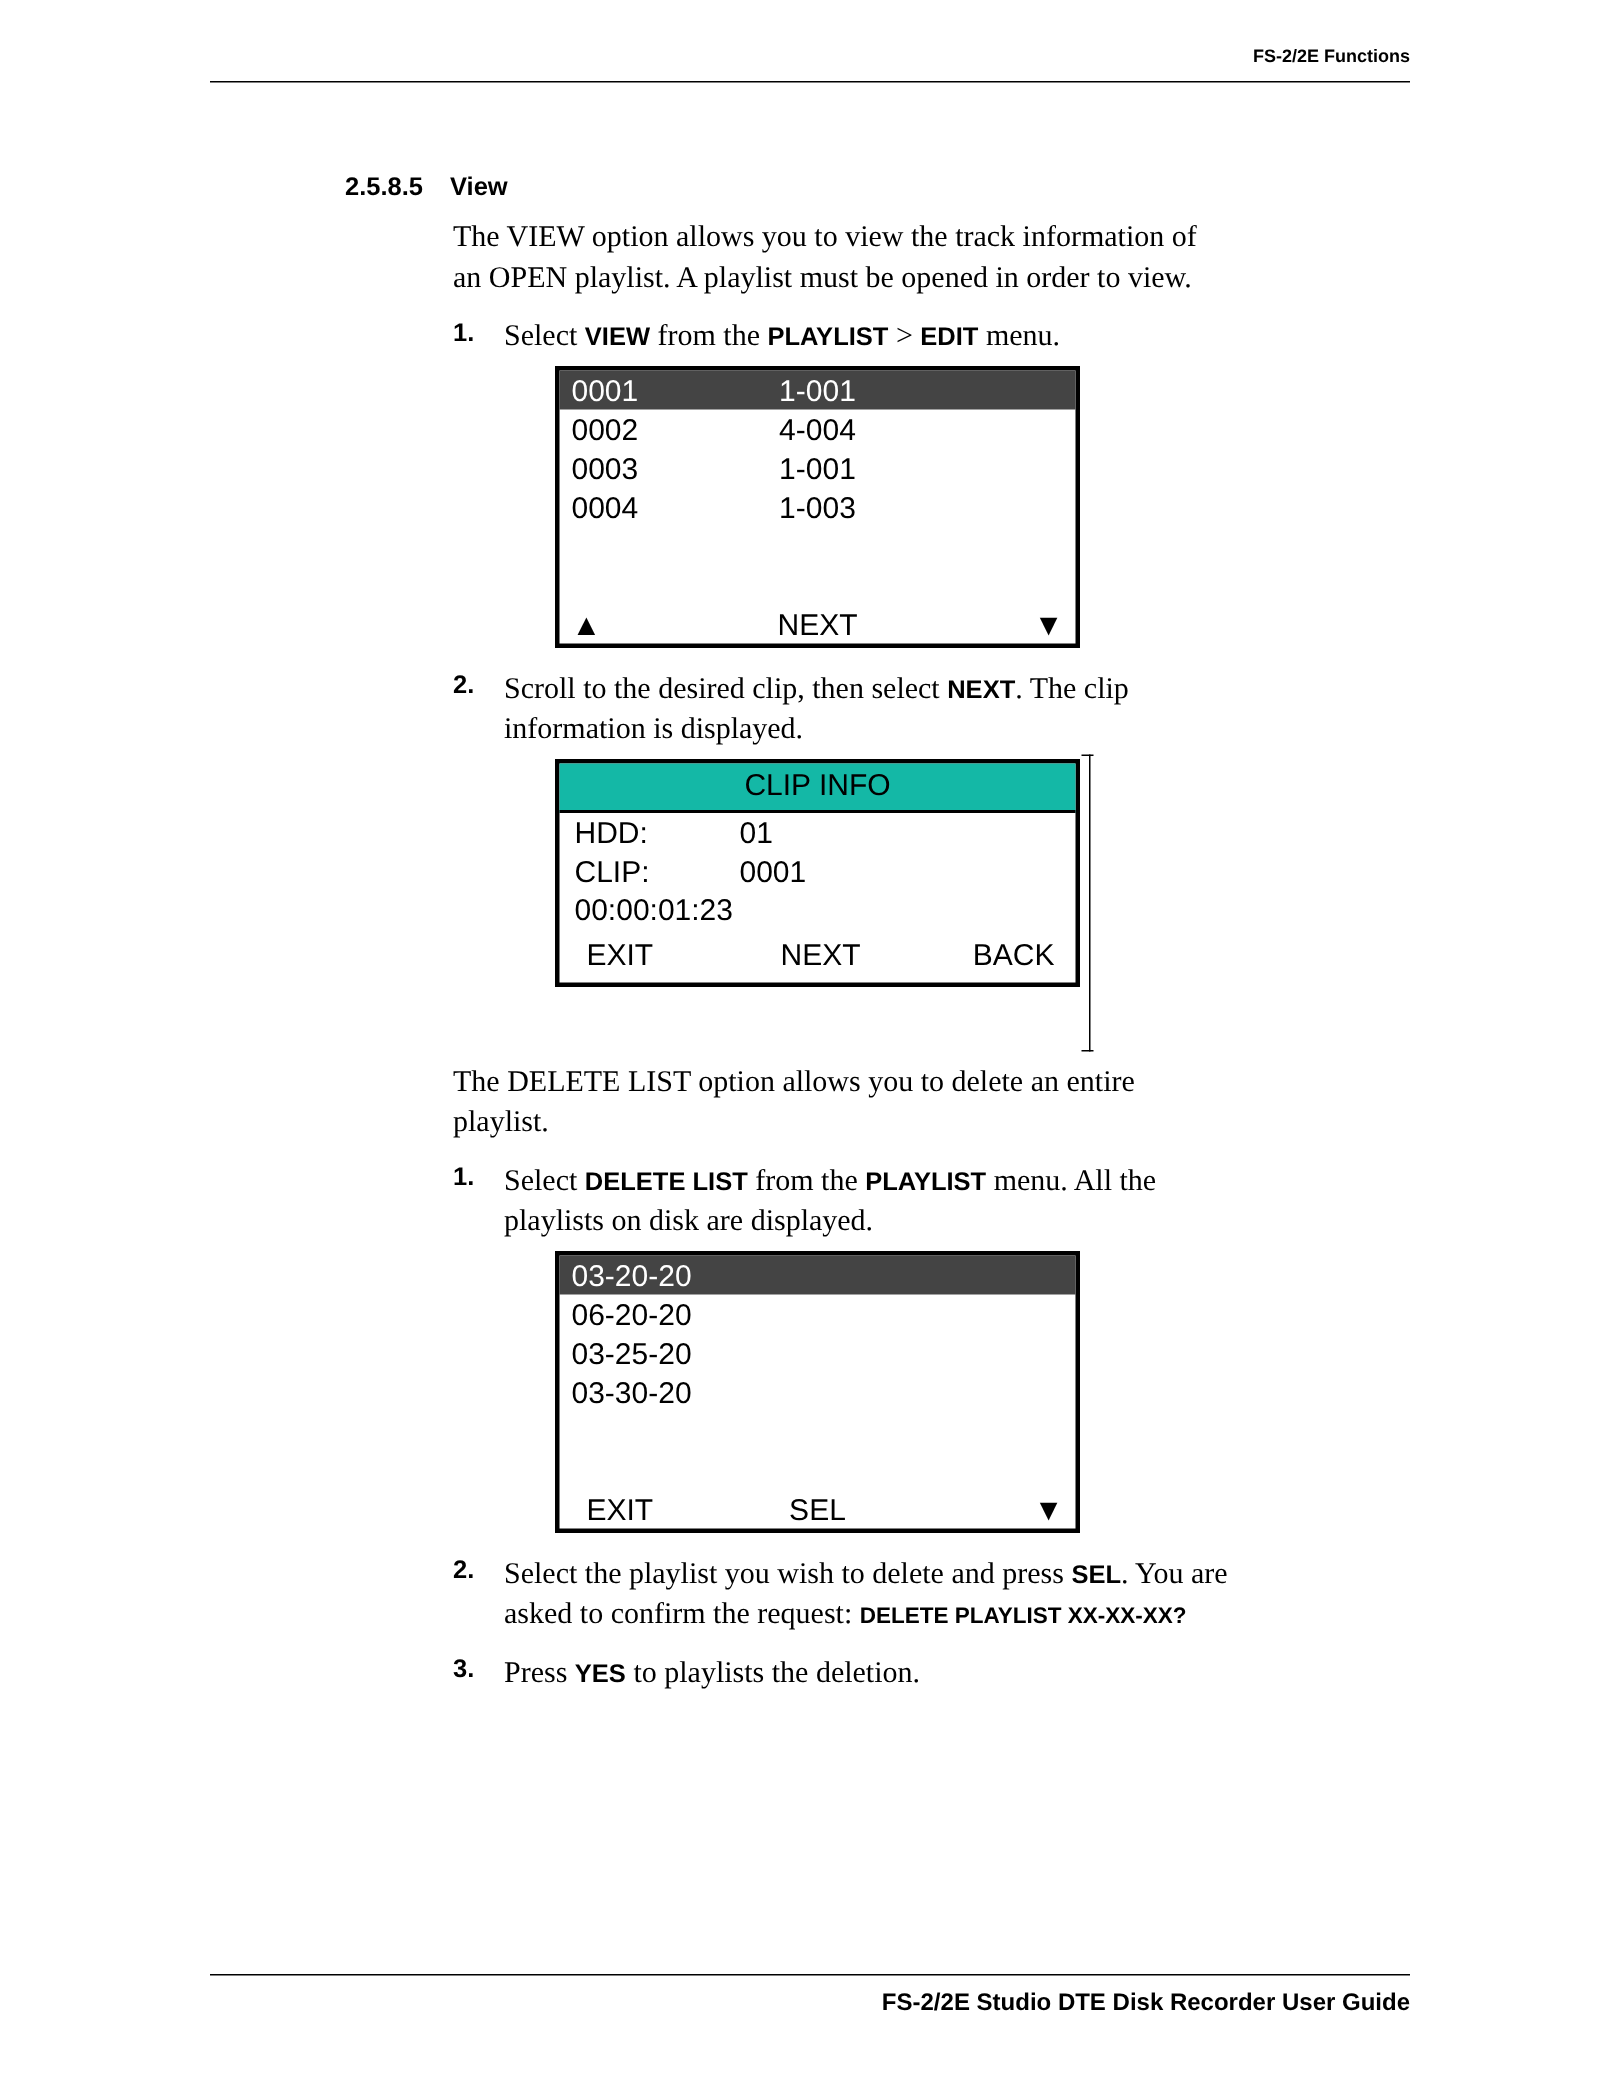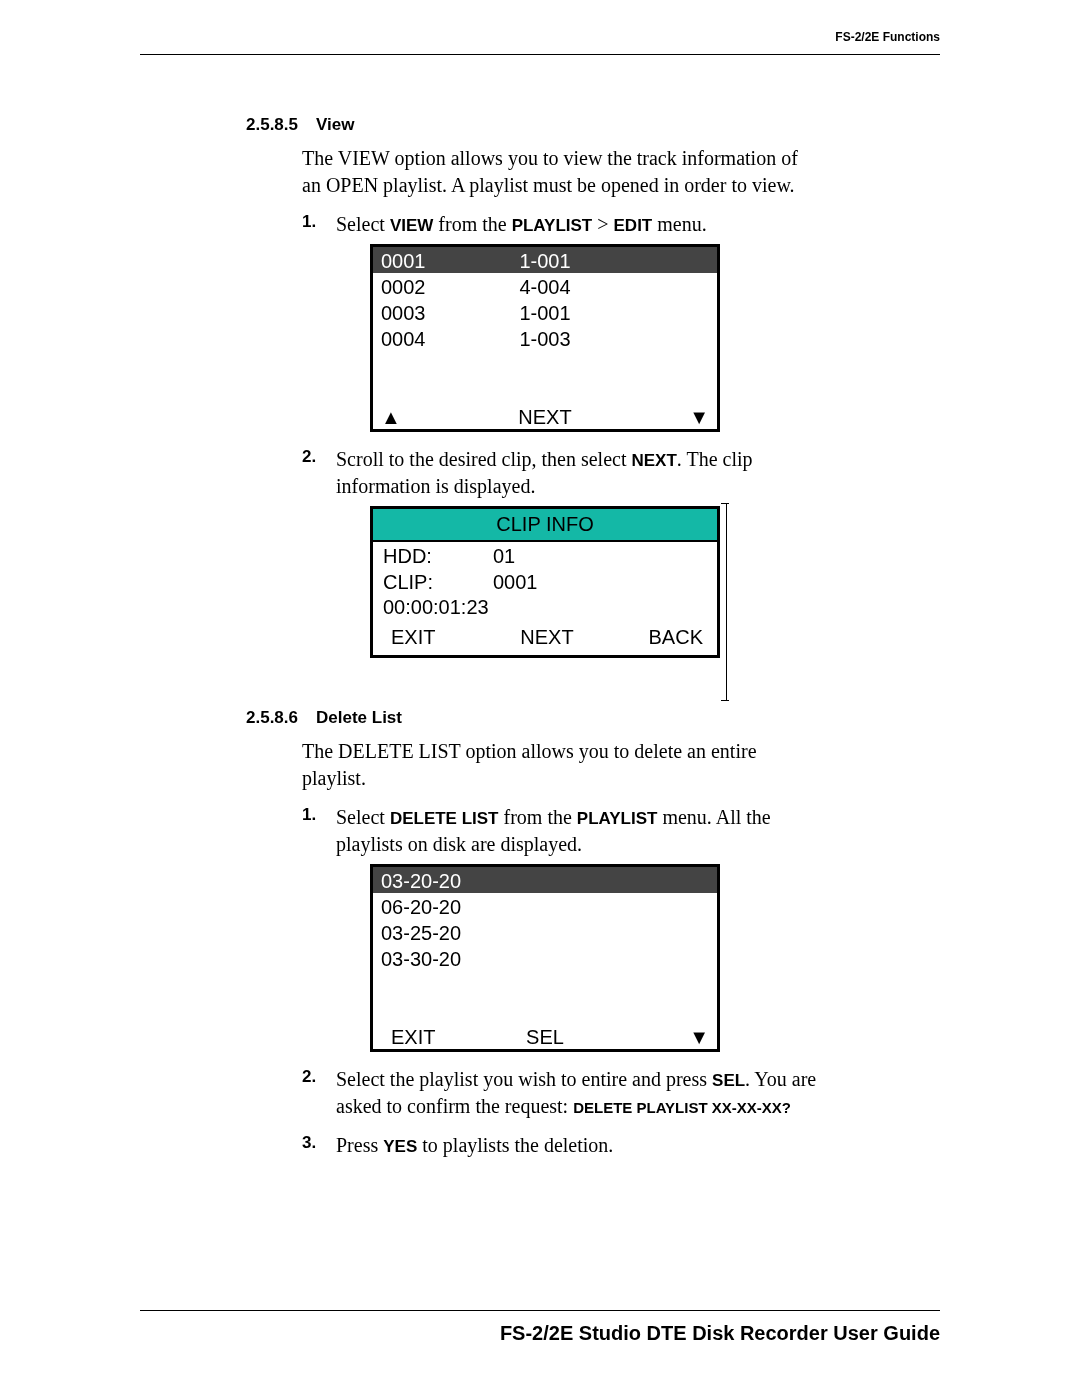--- a/index.html
+++ b/index.html
@@ -30,21 +30,20 @@
     padding: 60px 0 0 90px;
     max-width: 680px;
   }
   .sec-head {
     display: flex;
     gap: 18px;
     font-family: Arial, Helvetica, sans-serif;
     font-weight: bold;
     font-size: 17px;
     margin-bottom: 10px;
-    margin-left: 16px;
   }
   .sec-body {
     padding-left: 72px;
     font-size: 20px;
     line-height: 1.35;
   }
   .para { margin-bottom: 12px; }
   ol.steps {
     list-style: none;
     counter-reset: stepc;
@@ -153,21 +152,21 @@
   .footer-block {
     position: absolute;
     bottom: 50px;
     left: 140px;
     right: 140px;
   }
   .footer-text {
     text-align: right;
     font-family: Arial, Helvetica, sans-serif;
     font-weight: bold;
-    font-size: 20px;
+    font-size: 16px;
     margin-top: 8px;
     line-height: 1.4;
   }
 </style>
 </head>
 <body>
 
 <div class="page">
   <div class="top-header">FS-2/2E Functions</div>
   <hr class="top-rule">
@@ -239,24 +238,20 @@
               <span class="m">NEXT</span>
               <span class="r">BACK</span>
             </div>
           </div>
         </li>
       </ol>
     </div>
 
     <div class="section-gap"></div>
 
-    <div class="sec-head">
-      <span>2.5.8.6</span>
-      <span>Delete List</span>
-    </div>
     <div class="sec-body">
       <p class="para">The DELETE LIST option allows you to delete an entire playlist.</p>
 
       <ol class="steps">
         <li>
           <span>Select </span><span class="b-sans">DELETE LIST</span><span> from the </span><span class="b-sans">PLAYLIST</span><span> menu. All the playlists on disk are displayed.</span>
 
           <div class="screen">
             <div class="row hl">
               <span class="c1">03-20-20</span>
@@ -282,21 +277,21 @@
             <div class="spacer"></div>
             <div class="row foot">
               <span class="c1" style="padding-left:10px">EXIT</span>
               <span class="c2">SEL</span>
               <span class="c3">▼</span>
             </div>
           </div>
         </li>
 
         <li>
-          <span>Select the playlist you wish to entire and press </span><span class="b-sans">SEL</span><span>. You are asked to confirm the request: </span><span class="b-sans-sm">DELETE PLAYLIST XX-XX-XX?</span>
+          <span>Select the playlist you wish to delete and press </span><span class="b-sans">SEL</span><span>. You are asked to confirm the request: </span><span class="b-sans-sm">DELETE PLAYLIST XX-XX-XX?</span>
         </li>
 
         <li>
           <span>Press </span><span class="b-sans">YES</span><span> to playlists the deletion.</span>
         </li>
       </ol>
     </div>
 
   </div>
 </div>

